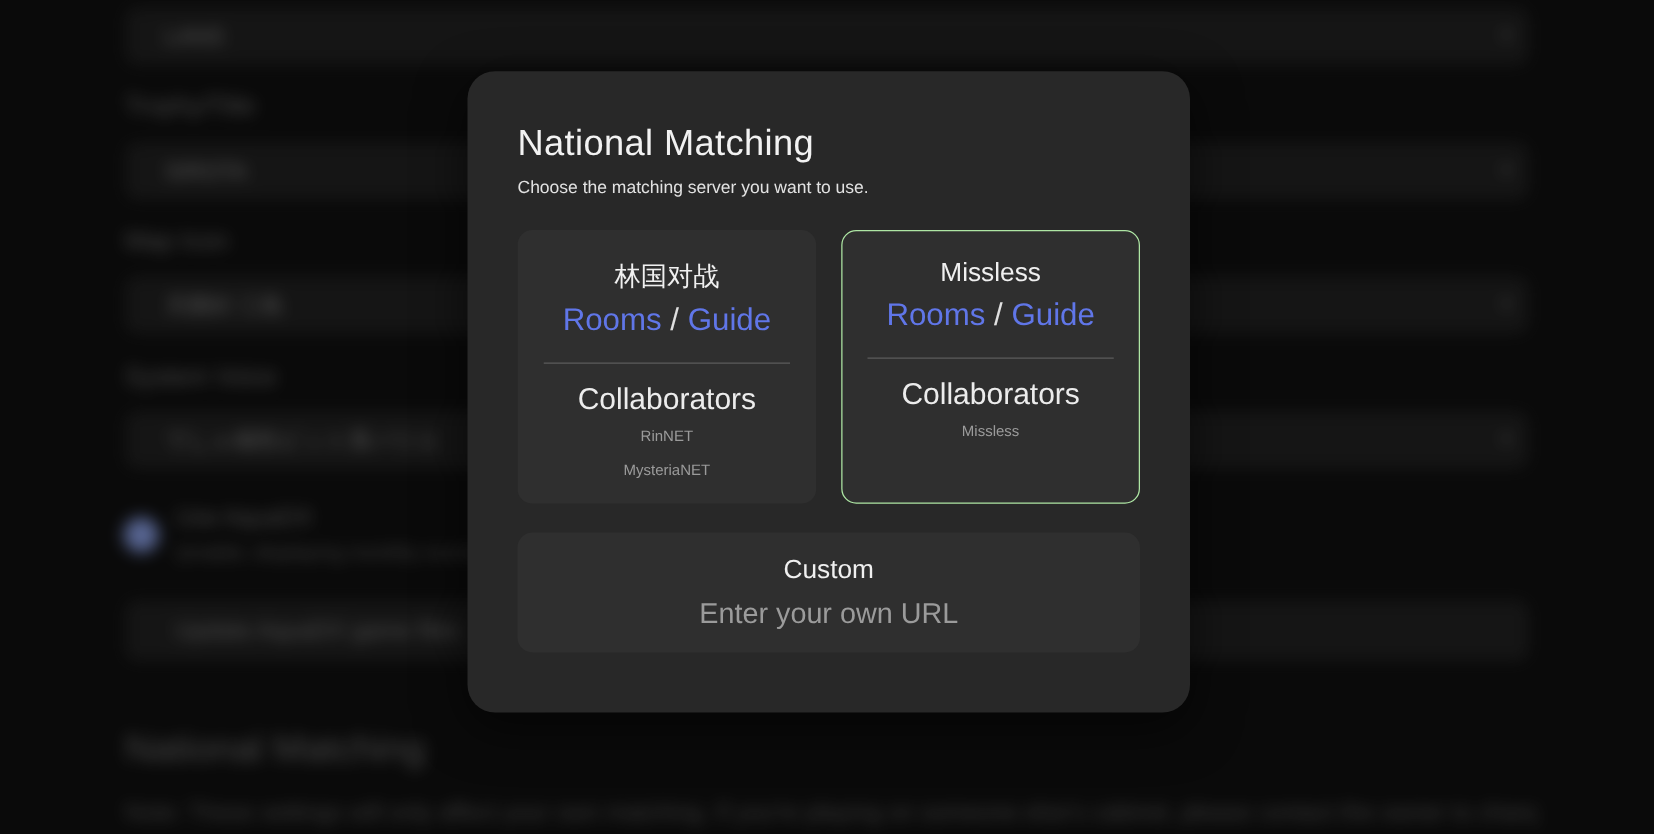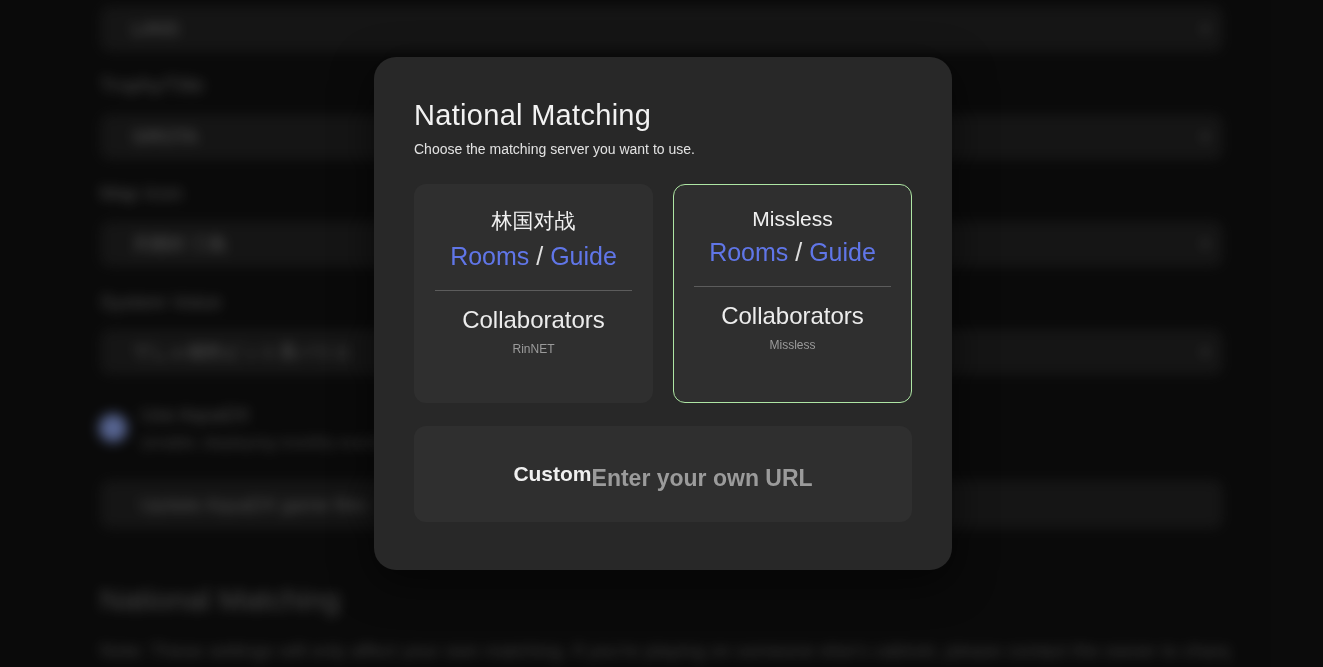--- a/index.html
+++ b/index.html
@@ -87,23 +87,22 @@
   .server-card hr {
     border: none; border-top: 1px solid #5c5c5c;
     margin: 19px 20px 0 20px;
   }
   .collab-label { margin-top: 15px; font-size: 24px; color: #ececec; }
   .collab-name  { margin-top: 3px; font-size: 12px; color: #9b9b9b; line-height: 24px; }
 
   .custom-card {
     margin-top: 23px; height: 96px;
     background: #2f2f2f; border-radius: 12px;
-    display: flex; align-items: center; justify-content: center;
+    display: flex; flex-direction: column; align-items: center; justify-content: center;
     cursor: pointer;
-    font-weight: bold;
   }
   .custom-title { font-size: 21px; color: #f0f0f0; }
   .custom-sub   { margin-top: 9px; font-size: 23px; color: #9b9b9b; }
 </style>
 </head>
 <body>
 
 <div class="bg-layer">
 
   <div class="bg-input" style="top:6px;">
@@ -151,20 +150,21 @@
   <div class="cards-row">
 
     <div class="server-card">
       <div class="server-name">林国对战</div>
       <div class="server-links">
         <a>Rooms</a><span class="sep"> / </span><a>Guide</a>
       </div>
       <hr>
       <div class="collab-label">Collaborators</div>
       <div class="collab-name">RinNET</div>
+      <div class="collab-name">MysteriaNET</div>
     </div>
 
     <div class="server-card selected">
       <div class="server-name">Missless</div>
       <div class="server-links">
         <a>Rooms</a><span class="sep"> / </span><a>Guide</a>
       </div>
       <hr>
       <div class="collab-label">Collaborators</div>
       <div class="collab-name">Missless</div>

